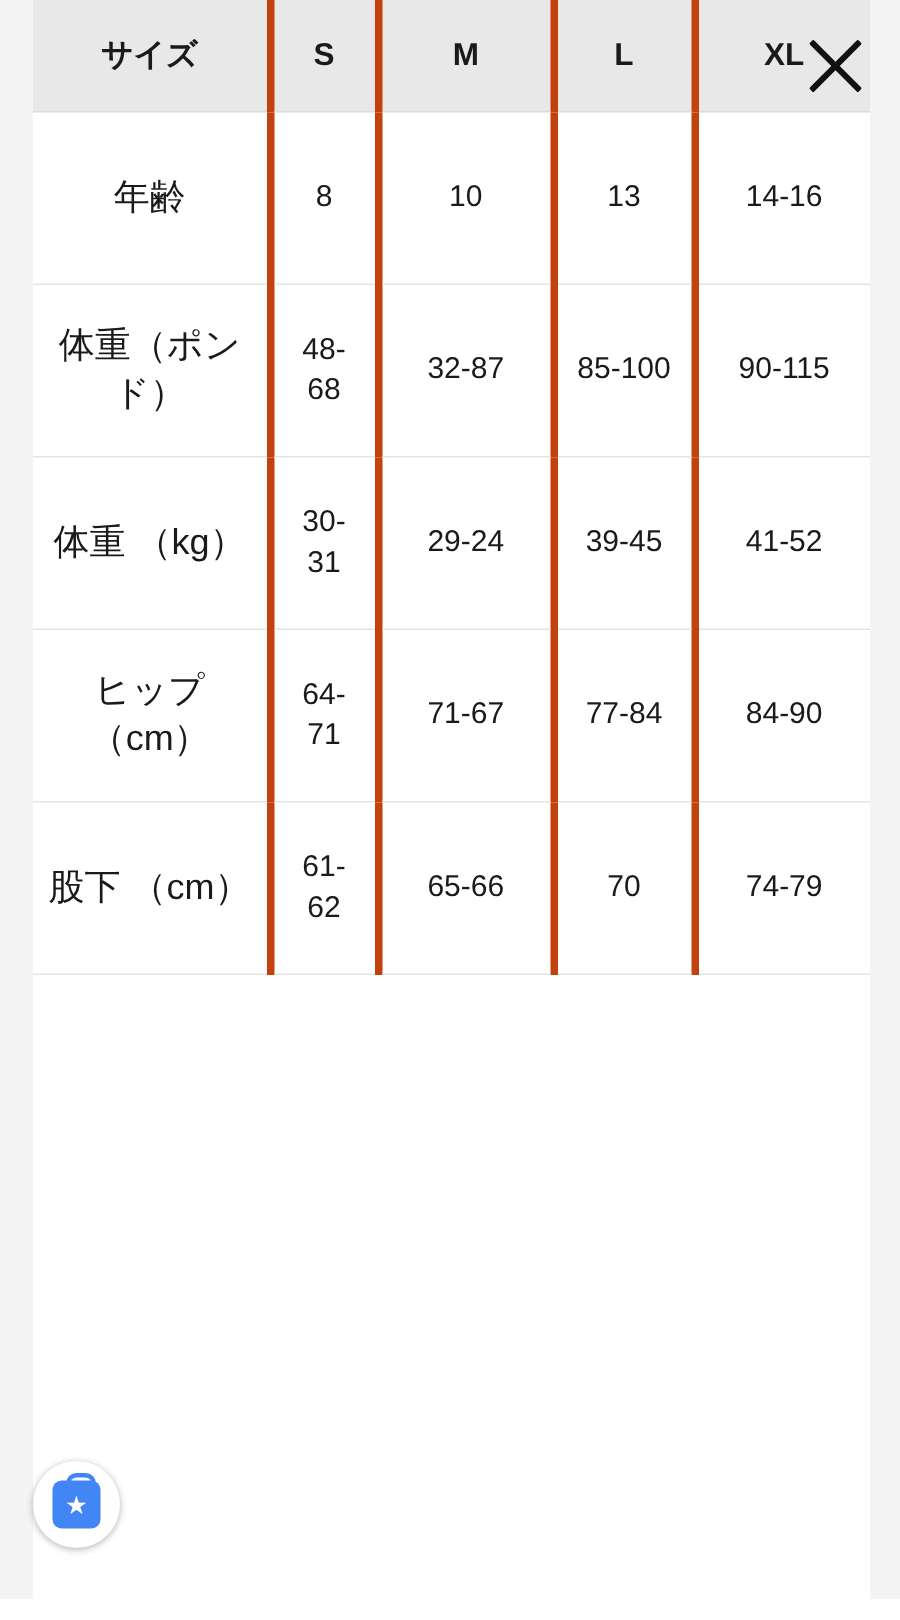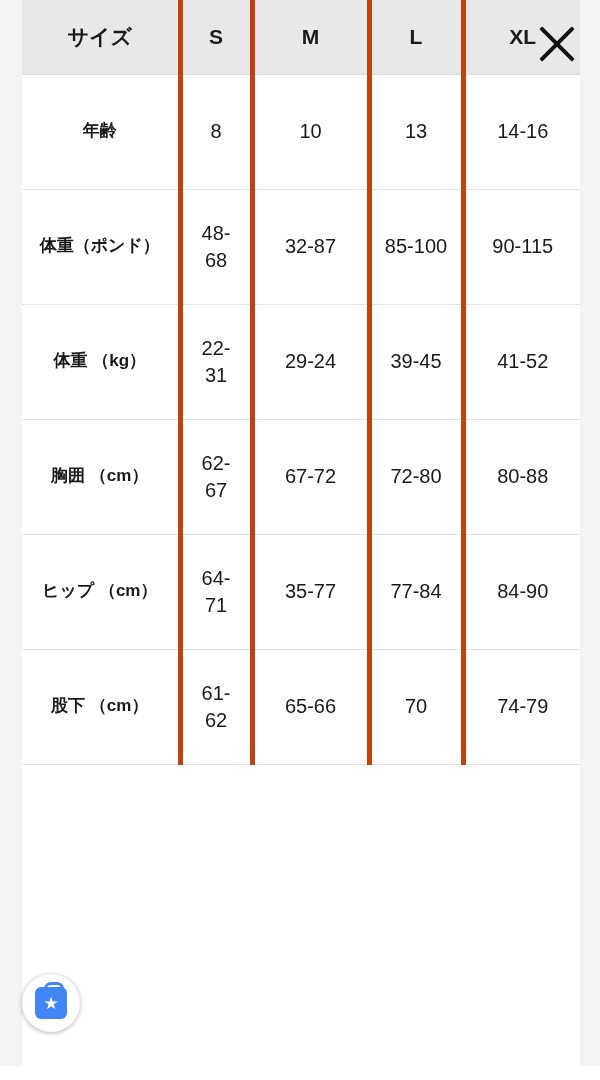--- a/index.html
+++ b/index.html
@@ -66,22 +66,22 @@
     height: 74px;
     font-weight: bold;
     font-size: 21px;
     border-bottom: 1px solid #dcdcdc;
   }
   table.size-table tbody td {
     background: #ffffff;
     height: 115px;
   }
   table.size-table tbody td.row-label {
-    font-size: 17px;
-    font-weight: bold;
+    font-size: 24px;
+    font-weight: normal;
   }
   table.size-table tbody tr:last-child td { border-bottom: 1px solid #e4e4e4; }
 
   
   .close-btn {
     position: absolute;
     right: 18px;
     top: 18px;
     width: 50px;
     height: 50px;
@@ -190,38 +190,30 @@
         <tr>
           <td class="row-label">体重（ポンド）</td>
           <td>48-68</td>
           <td>32-87</td>
           <td>85-100</td>
           <td>90-115</td>
         </tr>
         <tr>
           <td class="row-label">体重
 （kg）</td>
-          <td>22-31</td>
+          <td>30-31</td>
           <td>29-24</td>
           <td>39-45</td>
           <td>41-52</td>
         </tr>
         <tr>
-          <td class="row-label">胸囲
-（cm）</td>
-          <td>62-67</td>
-          <td>67-72</td>
-          <td>72-80</td>
-          <td>80-88</td>
-        </tr>
-        <tr>
           <td class="row-label">ヒップ
 （cm）</td>
           <td>64-71</td>
-          <td>35-77</td>
+          <td>71-67</td>
           <td>77-84</td>
           <td>84-90</td>
         </tr>
         <tr>
           <td class="row-label">股下
 （cm）</td>
           <td>61-62</td>
           <td>65-66</td>
           <td>70</td>
           <td>74-79</td>

